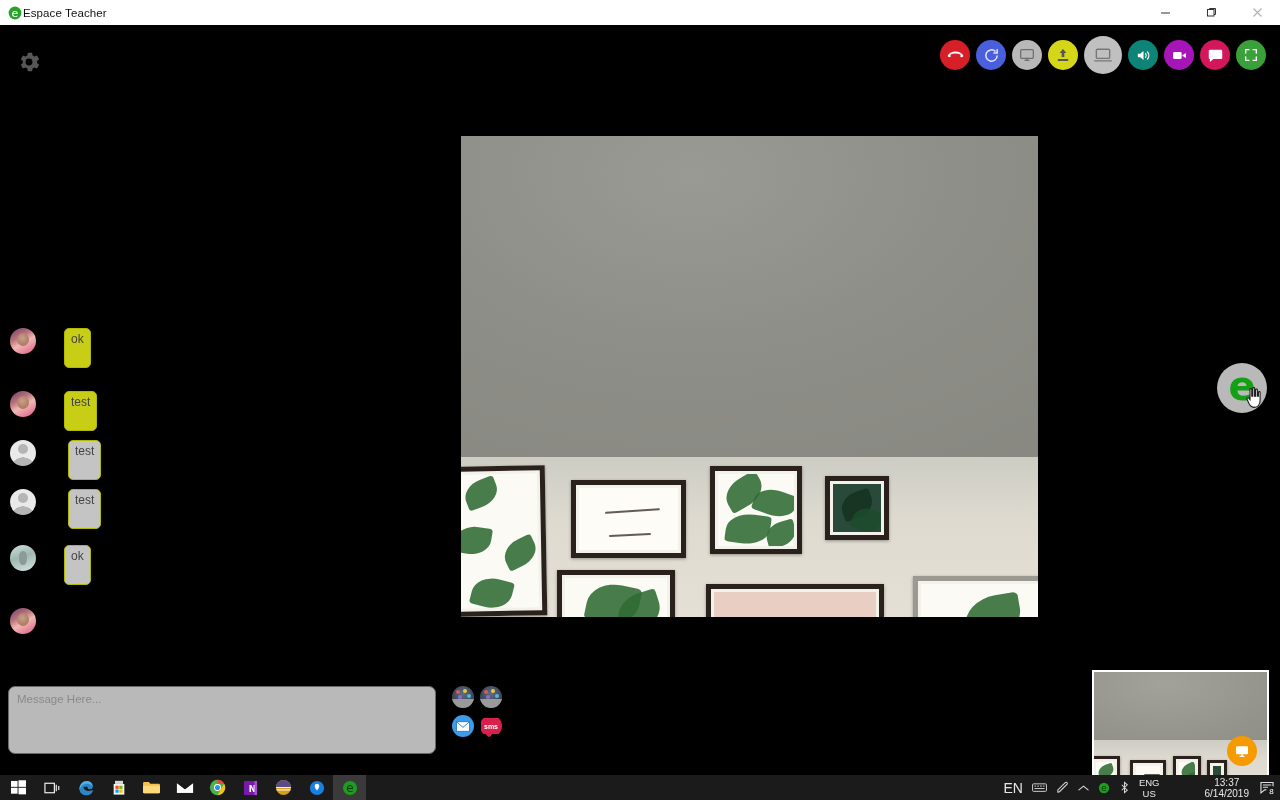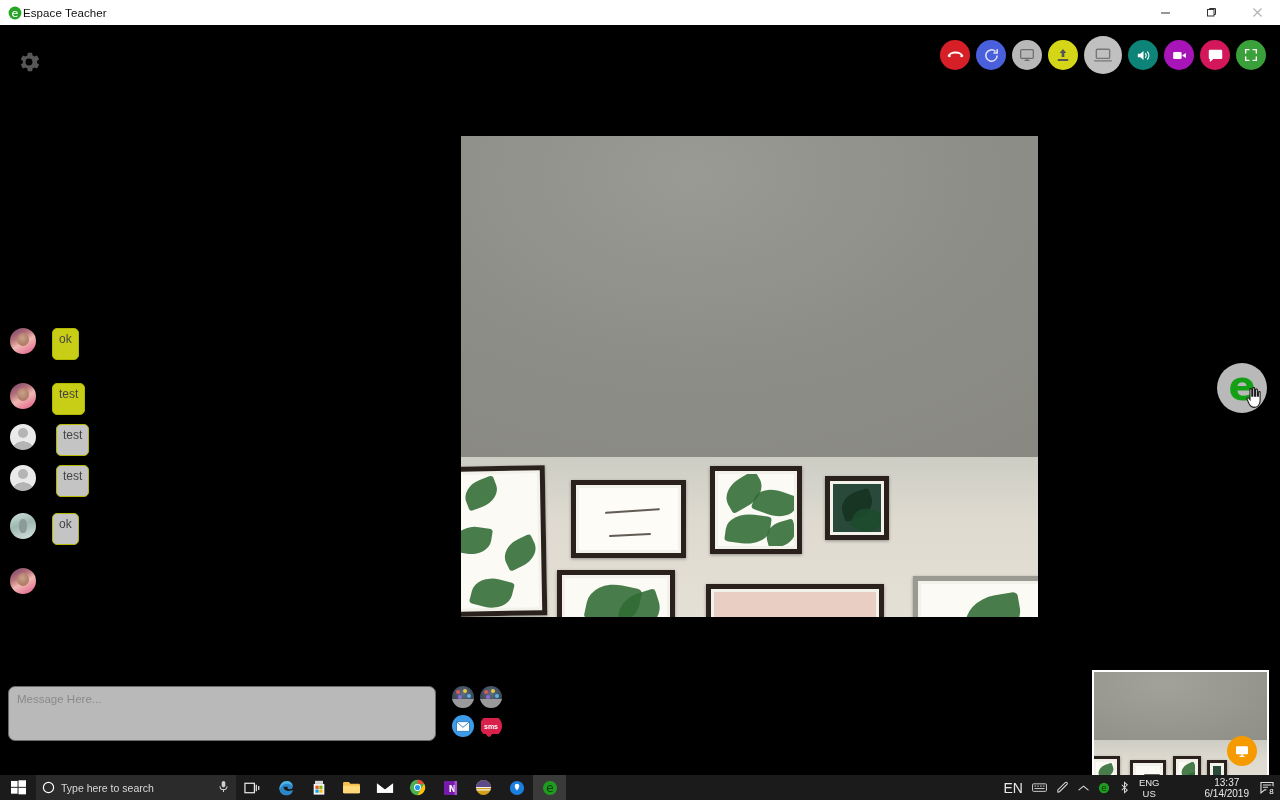--- a/index.html
+++ b/index.html
@@ -100,32 +100,32 @@
   .avatar.p1::after{ content:""; position:absolute; left:7px; top:5px; width:12px; height:13px; border-radius:50%;
     background: radial-gradient(circle at 45% 40%, #caa08b 0%, #a97860 75%); }
   .avatar.blank { background: radial-gradient(circle at 50% 115%, #b5b5b5 0 38%, #eaeaea 39% 100%); }
   .avatar.blank::after{ content:""; position:absolute; left:8px; top:4px; width:10px; height:10px; border-radius:50%; background:#b5b5b5; }
   .avatar.p2 { background: linear-gradient(160deg,#cfe0dc 0%, #9fb8b2 45%, #d8e4e0 100%); }
   .avatar.p2::after{ content:""; position:absolute; left:9px; top:6px; width:8px; height:14px; border-radius:45%;
     background: #8d9b97; }
   .bubble-wrap { margin-left: 16px; display: flex; }
   .bubble {
     border: 1px solid #b3b800; border-radius: 5px;
-    padding: 3px 6px 12px; font-size: 12px; color: #444;
-    line-height: 1.25; max-width: 165px; word-break: break-all;
+    padding: 3px 6px 20px; font-size: 12px; color: #444;
+    line-height: 1.25; max-width: 165px; word-break: break-all; margin-left: 12px;
   }
   .bubble.yellow { background: #c8cd15; }
   .bubble.grey { background: #c4c4c4; }
   .bubble a { color: #8b2f00; text-decoration: underline; }
   .msg.linkrow .bubble-wrap { margin-left: 16px; }
 
   
   .composer { position: absolute; left: 8px; top: 661px; }
   .msgbox {
-    width: 428px; height: 55px; background: #b9b9b9;
+    width: 428px; height: 68px; background: #b9b9b9;
     border: 1px solid #6a6a6a; border-radius: 7px; padding: 6px 8px;
     font-size: 11.5px; color: #7b7b7b; resize: none; outline: none;
     font-family: "Liberation Sans", sans-serif;
   }
   .msgbox::placeholder { color: #8a8a8a; }
   .sendicons { position: absolute; left: 452px; top: 661px; width: 56px; }
   .si-row { display: flex; gap: 6px; margin-bottom: 7px; }
   .si {
     width: 22px; height: 22px; border-radius: 50%; display: flex;
     align-items: center; justify-content: center; overflow: hidden; position: relative;
@@ -427,33 +427,20 @@
 
   <div class="taskbar">
     <div class="start">
       <svg width="15" height="15" viewBox="0 0 16 16" fill="#fff">
         <rect x="0" y="1" width="7" height="6.3"></rect>
           <rect x="8" y="0.3" width="8" height="7"></rect>
         <rect x="0" y="8.3" width="7" height="6.3"></rect>
           <rect x="8" y="8.3" width="8" height="7"></rect>
       </svg>
     </div>
-    <div class="searchbox">
-      <svg width="13" height="13" viewBox="0 0 16 16">
-        <circle cx="8" cy="8" r="6.3" fill="none" stroke="#fff" stroke-width="1.4"></circle>
-      </svg>
-      <span class="searchtext">Type here to search</span>
-      <span class="mic">
-        <svg width="11" height="13" viewBox="0 0 12 14" fill="#cfcfcf">
-          <rect x="4" y="1" width="4" height="7" rx="2"></rect>
-          <path d="M2.2 6.6a3.8 3.8 0 0 0 7.6 0" fill="none" stroke="#cfcfcf" stroke-width="1.1"></path>
-          <rect x="5.4" y="10" width="1.2" height="3"></rect>
-        </svg>
-      </span>
-    </div>
     <div class="tasks">
       <div class="tk">
         <svg width="17" height="14" viewBox="0 0 18 14" fill="none" stroke="#e8e8e8" stroke-width="1.3">
           <rect x="1" y="2" width="10" height="10"></rect>
             <path d="M13 3.5v7M15.6 5v4"></path>
         </svg>
       </div>
       <div class="tk">
         <svg width="18" height="18" viewBox="0 0 20 20">
           <path d="M17.5 12.5c0 3.3-3.2 5.6-7 5.6-4.4 0-7.7-2.9-7.7-7.1C2.8 6 6.6 2.2 11 2.2c4 0 6.6 2.6 6.6 5.8 0 2-1.3 3.4-3.3 3.4-1.5 0-2.5-.8-2.5-2 0-.3 0-.6.1-.8H7.3c-.2 2.9 2.1 4.6 5 4.6 2 0 3.7-.4 5.2-1z" fill="#2b87c8"></path>

